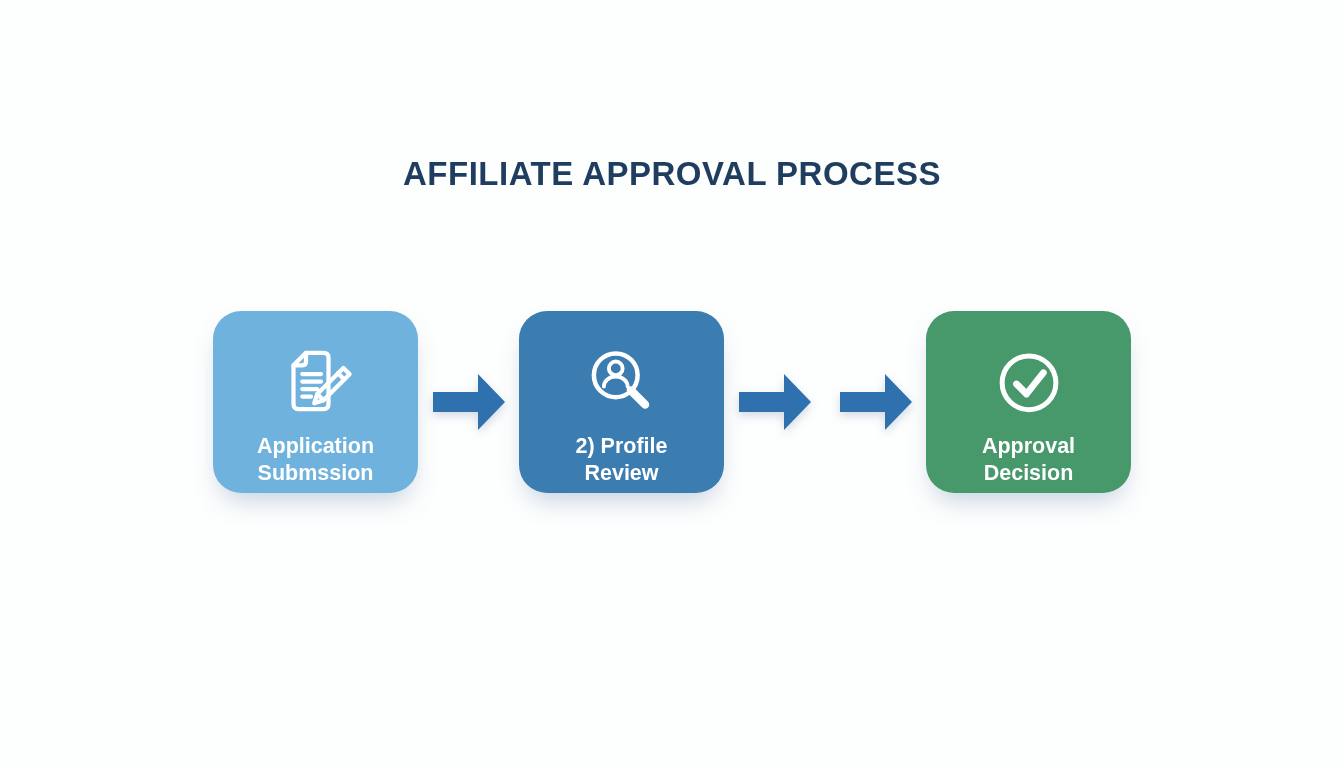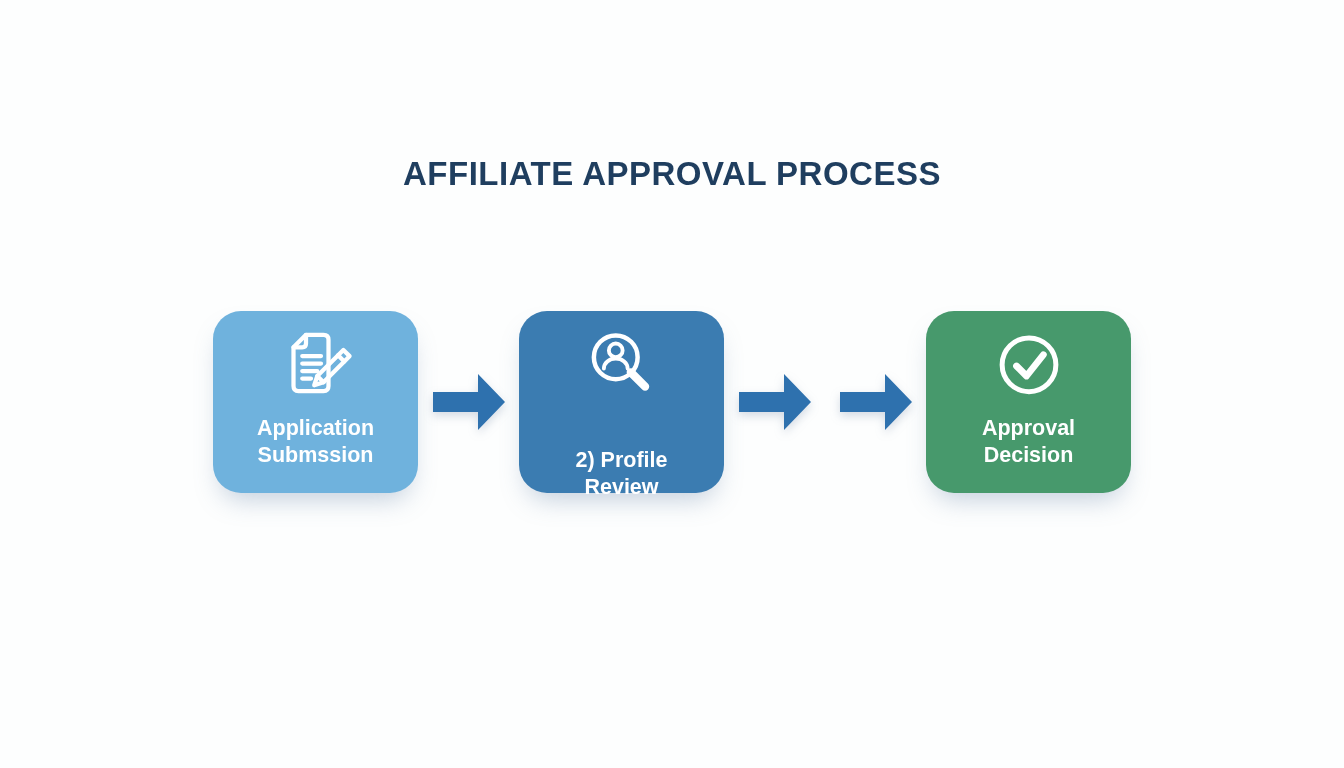--- a/index.html
+++ b/index.html
@@ -34,28 +34,28 @@
     width: 100%;
     display: flex;
     justify-content: center;
     align-items: center;
   }
   .step {
     width: 205px;
     height: 182px;
     border-radius: 28px;
     box-sizing: border-box;
-    padding-top: 15px;
+    padding-top: 33px;
     display: flex;
     flex-direction: column;
     align-items: center;
     box-shadow: 0 14px 26px -8px rgba(100, 130, 165, 0.38);
   }
   .step-1 { background: var(--step1, #6FB2DD); }
-  .step-2 { background: var(--step2, #3B7CB1); gap: 32px; }
+  .step-2 { background: var(--step2, #3B7CB1); }
   .step-3 { background: var(--step3, #8FC480); }
   .step-4 { background: var(--step4, #47996C); }
   .step .icon-svg {
     width: 80px;
     height: 80px;
     flex: 0 0 auto;
   }
   .icon-svg .stroked {
     fill: none;
     stroke: var(--icon, #FFFFFF);

